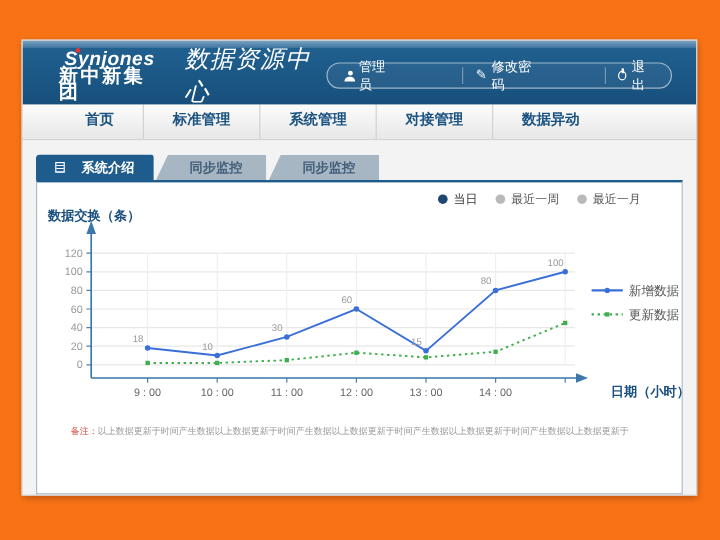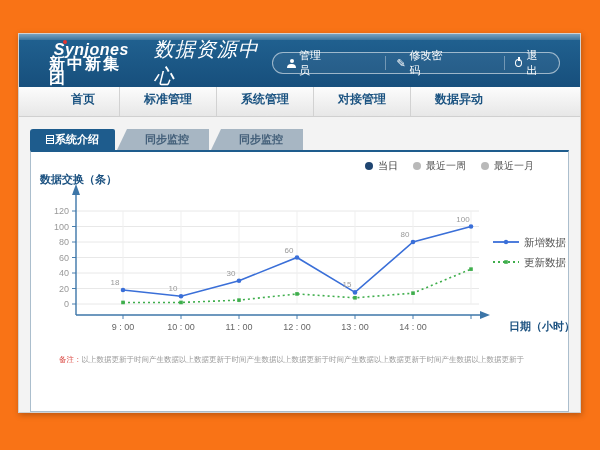--- a/index.html
+++ b/index.html
@@ -40,21 +40,21 @@
 
   .navbar { height:40px; background:linear-gradient(#fcfcfc,#e7e7e7);
     border-bottom:1px solid #d0d0d0; display:flex; align-items:stretch; padding-left:28px; }
   .nav-item { font-size:12px; font-weight:bold; color:#1b5381; padding:0 24px;
     line-height:25px; cursor:pointer; border-right:1px solid #d2d2d2; }
   .nav-item:last-child { border-right:none; }
 
   .content { flex:1; background:#f3f3f3; padding:12px 11px 0; position:relative; }
 
   .tabs { display:flex; height:21px; }
-  .tab { height:21px; display:flex; align-items:center; gap:1px; font-size:11px;
+  .tab { height:21px; display:flex; align-items:center; gap:14px; font-size:11px;
     font-weight:bold; cursor:pointer; }
   .tab.active { background:#1e5c8d; color:#fff; padding:0 16px; border-radius:3px 2px 0 0; }
   .tab.inactive { background:#a7b6c3; color:#44607a; margin-left:2px;
     padding:0 20px 0 28px; clip-path:polygon(10px 0,100% 0,100% 100%,0 100%); }
   .doc-icon { width:8px; height:9px; border:1px solid #fff;
     background:repeating-linear-gradient(to bottom,transparent 0 1.5px,#fff 1.5px 2.5px); }
 
   .panel { height:262px; background:#fff; border:1px solid #abbecd;
     border-top:2px solid #1e5c8d; position:relative; }
 

